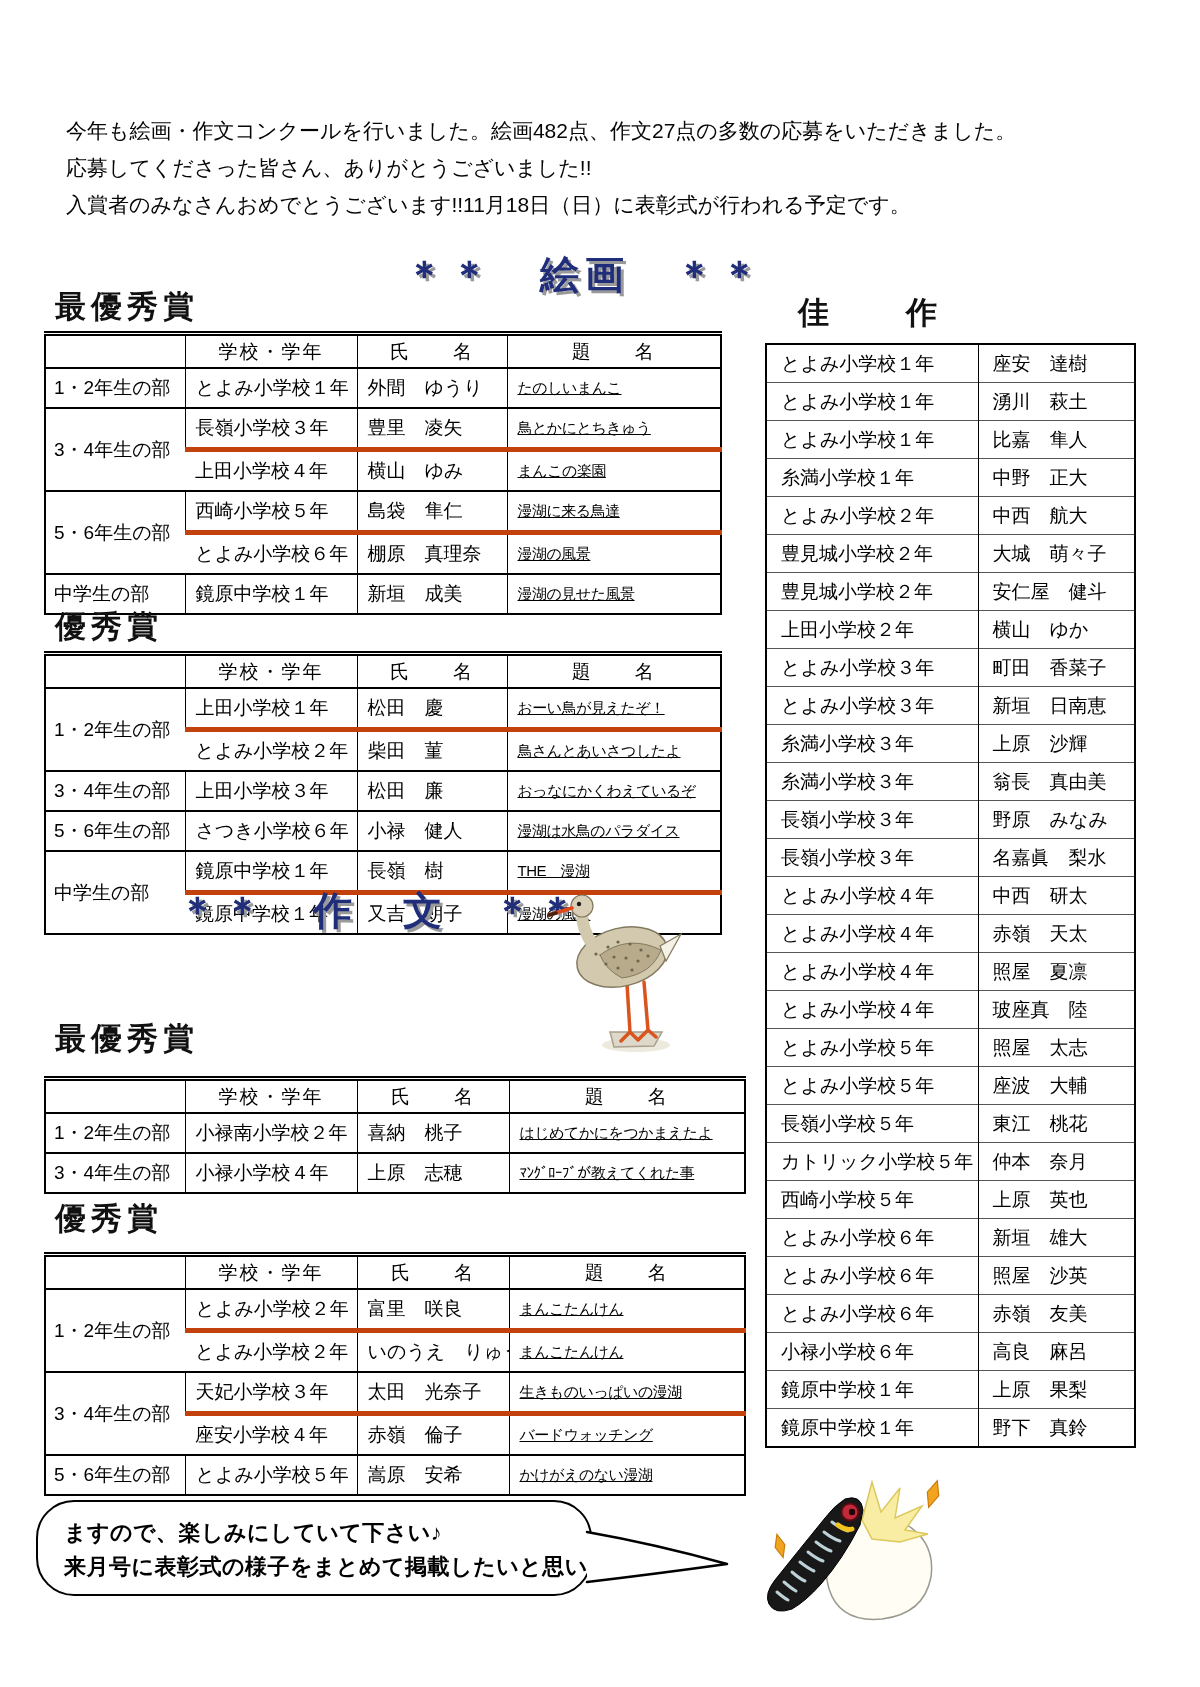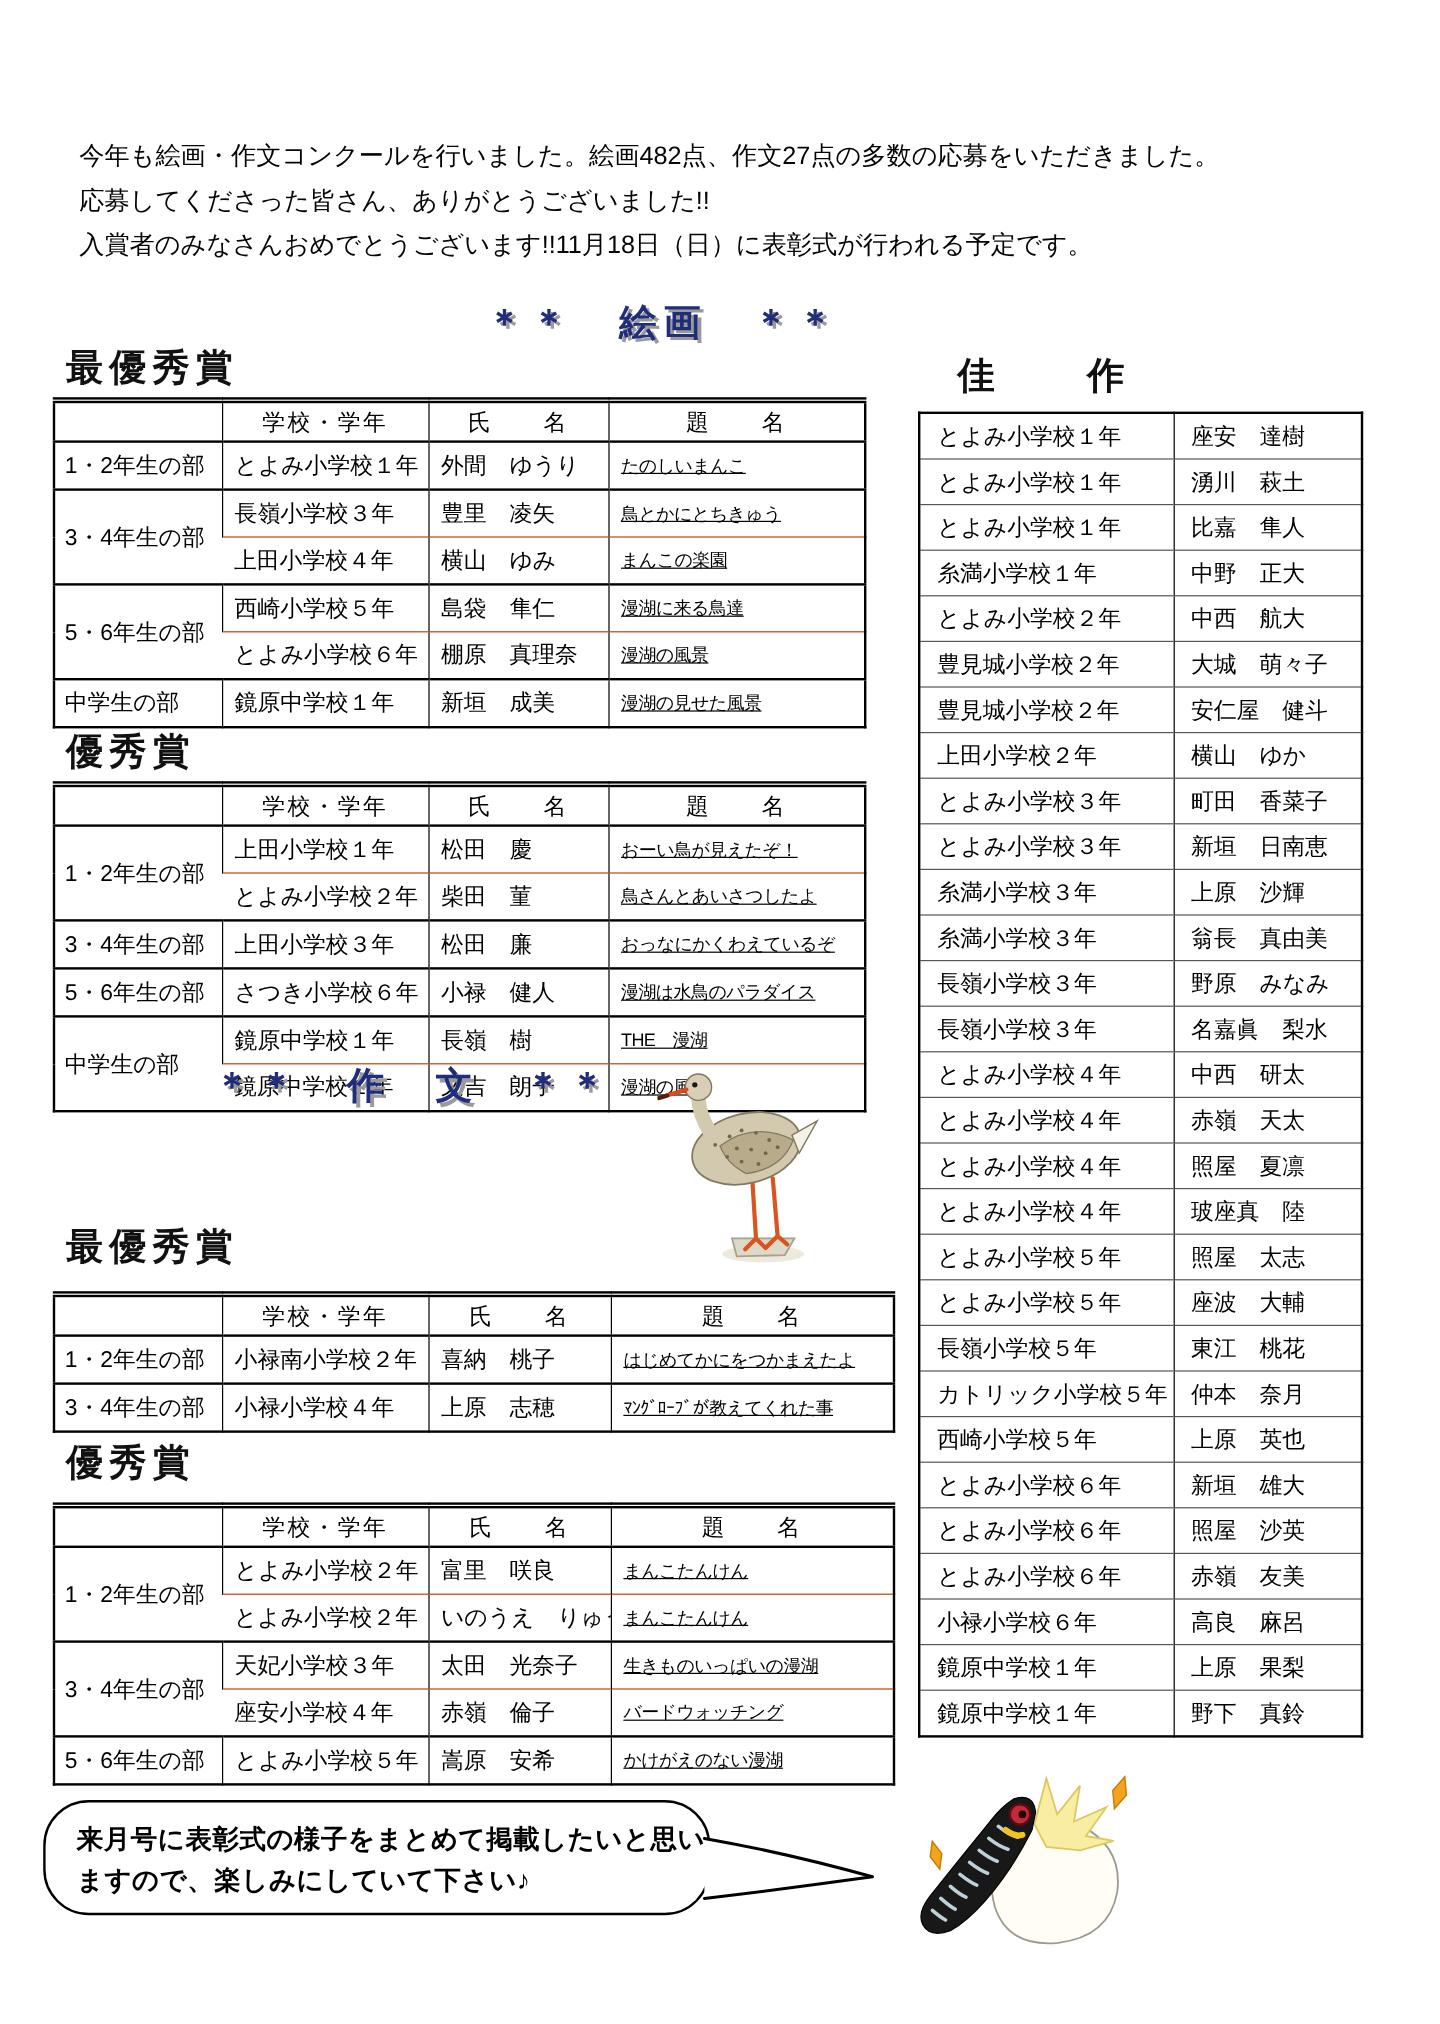--- a/index.html
+++ b/index.html
@@ -12,21 +12,21 @@
   .doc-title{
     position:absolute; left:48px; top:60px; width:1110px;
     font-family:"DejaVu Serif","Liberation Serif",serif;
     font-size:39px; font-weight:bold; letter-spacing:0px; white-space:nowrap;
     color:#e60012; text-shadow:4px 4px 0 #1a1a1a;
   }
   .intro{position:absolute; left:66px; top:112px; font-size:21px; line-height:37px; color:#050505;}
   .intro div{white-space:nowrap;}
   
   .star-header{
-    position:absolute; font-size:31px; font-weight:bold;
+    position:absolute; font-size:39px; font-weight:bold;
     font-family:"DejaVu Serif","Liberation Serif",serif;
     color:#1f2d7a; text-shadow:3px 3px 0 #9a9a9a; letter-spacing:6px; white-space:nowrap;
   }
   .brush-heading{
     position:absolute; font-size:31px; font-weight:bold;
     font-family:"DejaVu Serif","Liberation Serif",serif;
     color:#111; letter-spacing:5px; white-space:nowrap;
   }
   
   table{border-collapse:collapse; table-layout:fixed;}
@@ -38,21 +38,21 @@
     border-left:1.5px solid #000; padding:0 0 0 10px; text-align:left;
     font-size:19px; white-space:nowrap; overflow:hidden;
   }
   .award-table th:first-child,.award-table td:first-child{border-left:none;}
   .award-table thead th{
     height:31px; text-align:center; padding:0; font-weight:normal;
     border-bottom:2.5px solid #000; letter-spacing:2px;margin-top:39px;
   }
   .award-table tbody td{height:38px;}
   .award-table tbody tr.gs td{border-top:2px solid #000;}
-  .award-table tbody tr.cont td{border-top:1px solid #c2410c;}
+  .award-table tbody tr.cont td{border-top:5px solid #c2410c;}
   .award-table td.ptitle{font-size:15px; letter-spacing:-0.5px;text-decoration:underline;}
   .award-table td.cat{padding-left:8px;}
   
   .hm-table{position:absolute; left:765px; top:343px; border:2px solid #000; background:#fff;}
   .hm-table td{
     height:35px; font-size:19px; padding-left:14px; white-space:nowrap; overflow:hidden;
     border-top:1.5px solid #555;
   }
   .hm-table tr:first-child td{border-top:none;}
   .hm-table td.pname{border-left:1.5px solid #000;}
@@ -429,22 +429,22 @@
       <tr class="gs">
         <td class="cat">5・6年生の部</td>
         <td>とよみ小学校５年</td>
         <td>嵩原　安希</td>
         <td class="ptitle">かけがえのない漫湖</td>
       </tr>
     </tbody>
   </table>
 
   <div class="bubble">
+    <div>ますので、楽しみにしていて下さい♪</div>
     <div>来月号に表彰式の様子をまとめて掲載したいと思い</div>
-    <div>ますので、楽しみにしていて下さい♪</div>
   </div>
   <svg class="bubble-tail" width="150" height="70" viewBox="0 0 150 70">
     <path d="M2 8 Q70 20 142 40 Q70 50 2 58 Z" fill="#ffffff"></path>
     <path d="M2 8 Q70 20 142 40 M142 40 Q70 50 2 58" fill="none" stroke="#000" stroke-width="2.5" stroke-linejoin="round" stroke-linecap="round"></path>
   </svg>
 
   <svg class="mascot-illu" width="210" height="170" viewBox="0 0 210 170">
     <path d="M88 78 Q118 42 160 60 Q194 78 189 115 Q182 152 140 157 Q98 161 87 127 Q80 100 88 78 Z" fill="#fffdf4" stroke="#9a9a90" stroke-width="1.5"></path>
     <path d="M120 58 L130 20 L139 50 L158 26 L153 56 L180 44 L163 68 L186 72 L158 80 L130 77 Z" fill="#f8eda2" stroke="#ddc85e" stroke-width="1.5"></path>
     <path d="M103 37 Q119 32 121 48 L118 63 Q101 97 79 122 Q64 139 50 147 Q33 153 27 142 Q22 132 33 118 Q57 88 83 56 Q92 44 103 37 Z" fill="#181818" stroke="#000"></path>

